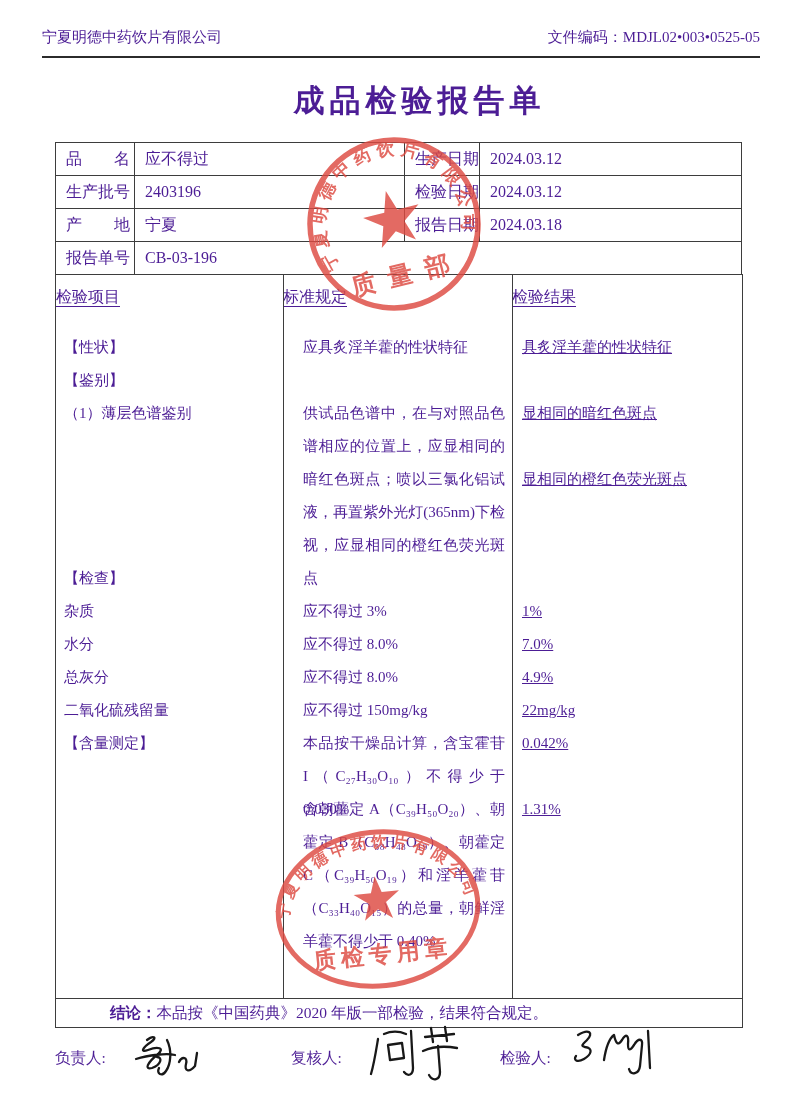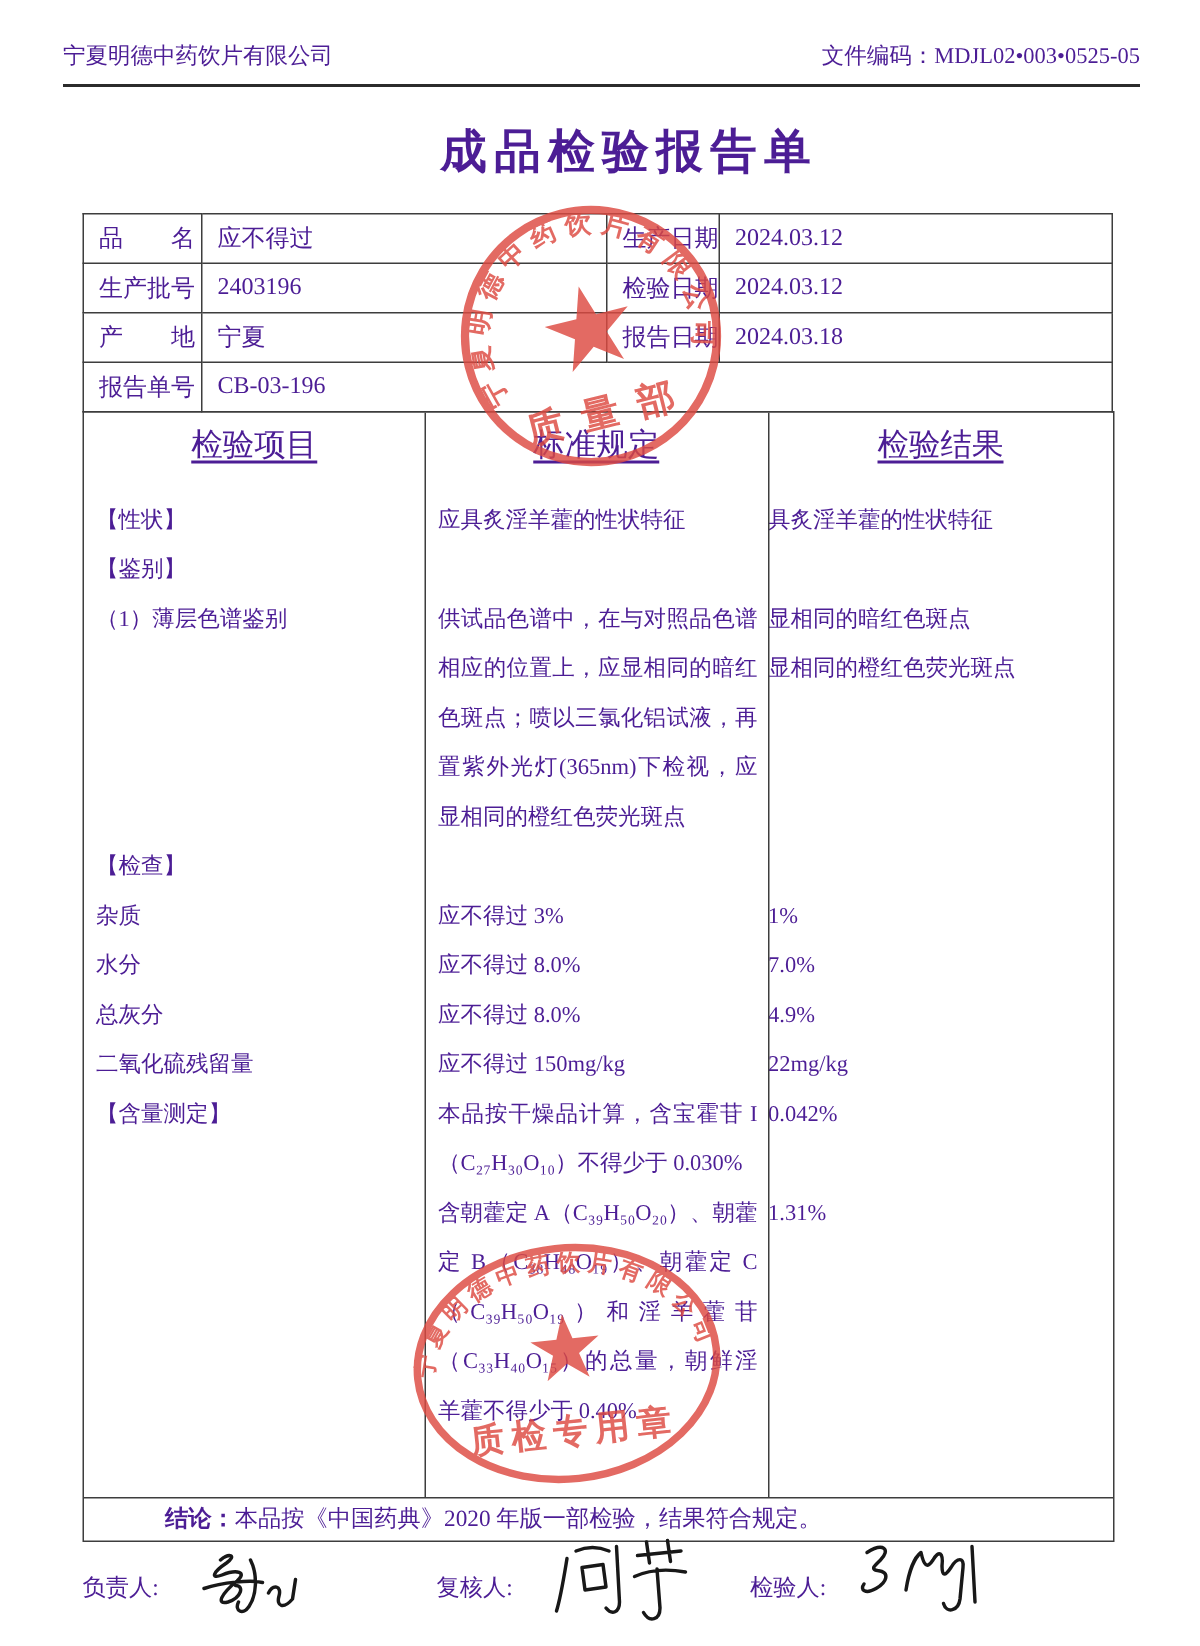--- a/index.html
+++ b/index.html
@@ -22,26 +22,26 @@
   td.ilabel{text-align:justify;text-align-last:justify;}
 
   
   .main-table{position:absolute;left:55px;top:274px;width:686px;border:1px solid #3d3d3d;}
   .main-body{position:relative;height:723px;overflow:hidden;}
   .vline{position:absolute;top:0;bottom:0;width:1px;background:#3d3d3d;}
   .vline.v1{left:227px;} .vline.v2{left:456px;}
   .mrow{display:grid;grid-template-columns:227px 229px 230px;line-height:33px;font-size:15px;}
   .h56{height:56px;padding-top:5px;box-sizing:border-box;}
   .h33{height:33px;} .h165{height:165px;} .h66{height:66px;} .h132{height:132px;}
-  .mhead{text-align:center;font-size:21px;}
+  .mhead{text-align:left;font-size:16px;}
   .mhead span{text-decoration:underline;text-underline-offset:4px;}
   .c1{padding-left:8px;} 
-  .c2{padding-left:9px;padding-right:7px;text-align:justify;}
-  .c3{padding-right:6px;}
-  .gap2{}
+  .c2{padding-left:20px;padding-right:7px;text-align:justify;}
+  .c3{padding-left:10px;padding-right:6px;text-decoration:underline;}
+  .gap2{margin-top:33px;}
 
   
   .conclusion{border-top:1px solid #3d3d3d;height:28px;line-height:28px;font-size:15.5px;
               padding:0 7px;white-space:nowrap;}
   .conclusion b{font-weight:bold;margin-left:47px;}
 
   
   .sign-row{position:absolute;left:55px;top:1032px;width:700px;height:62px;font-size:15.5px;}
   .sign-label{position:absolute;top:16px;text-align:center;}
   .sig{position:absolute;}

